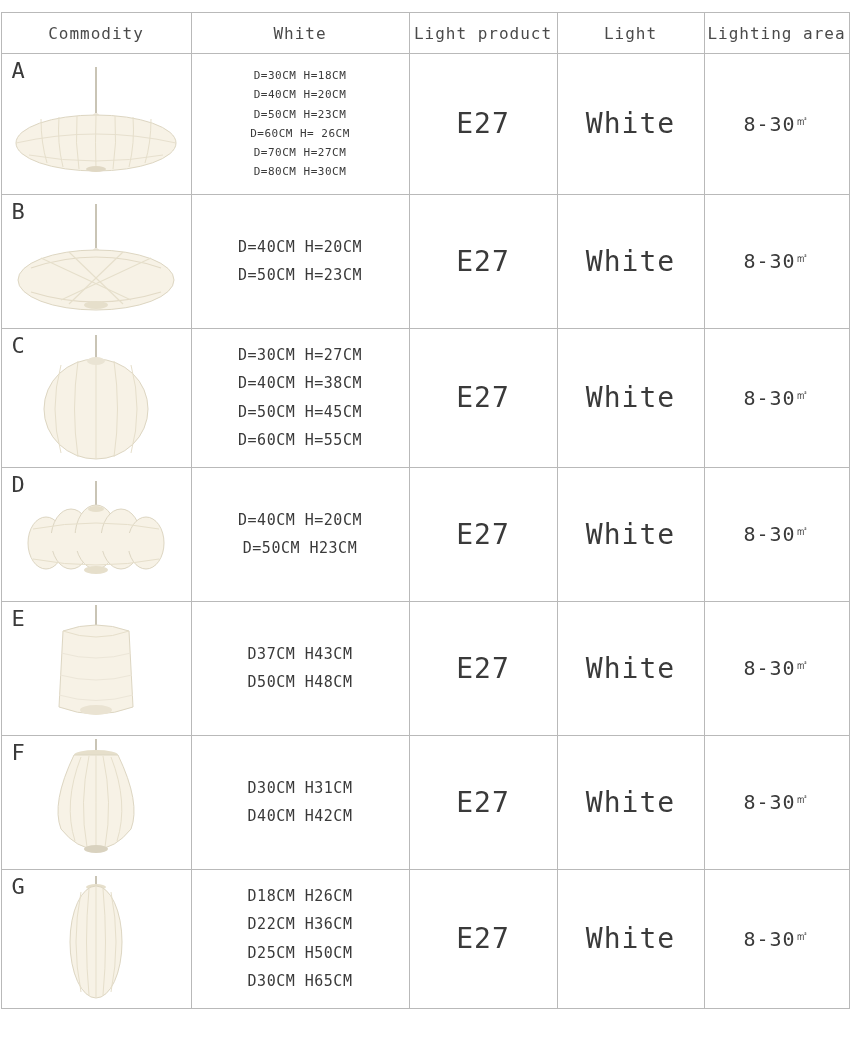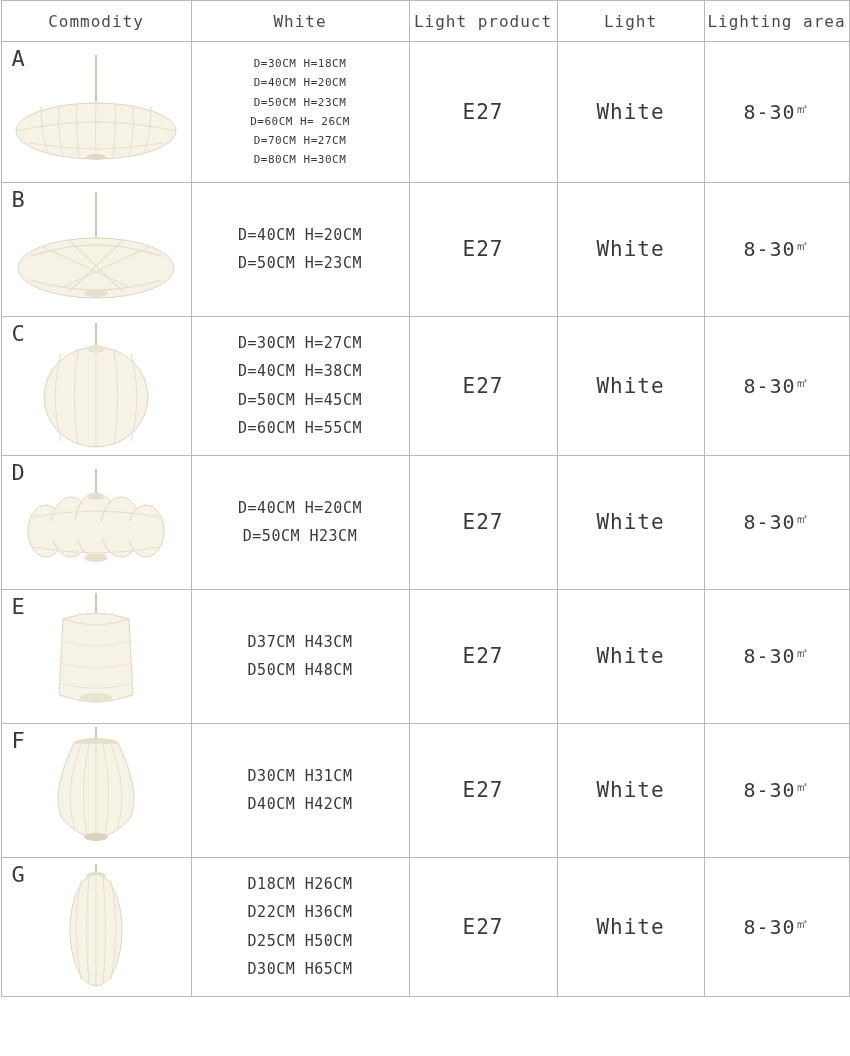--- a/index.html
+++ b/index.html
@@ -26,21 +26,21 @@
     font-size: 27px;
     letter-spacing: 2px;
     color: #3a3a3a;
     padding-top: 12px;
     padding-bottom: 14px;
     font-weight: 400;
   }
   table.spec {
     border-collapse: collapse;
     width: 848px;
-    margin: 0 auto;
+    margin: 12px auto;
     table-layout: fixed;
   }
   table.spec th, table.spec td {
     border: 1px solid #b9b9b9;
     vertical-align: middle;
     text-align: center;
     color: #3a3a3a;
   }
   table.spec thead th {
     font-weight: 400;
@@ -85,21 +85,21 @@
     letter-spacing: 0.5px;
     padding: 12px 4px;
   }
   td.size.small {
     font-size: 11px;
     line-height: 1.75;
   }
   td.size .ln { display: block; white-space: nowrap; }
 
   td.light, td.colour, td.area {
-    font-size: 21px;
+    font-size: 28px;
     letter-spacing: 1px;
   }
   td.area { font-size: 20px; }
   .sup { font-size: 13px; vertical-align: top; }
 </style>
 </head>
 <body>
 
 <div class="page">
 

